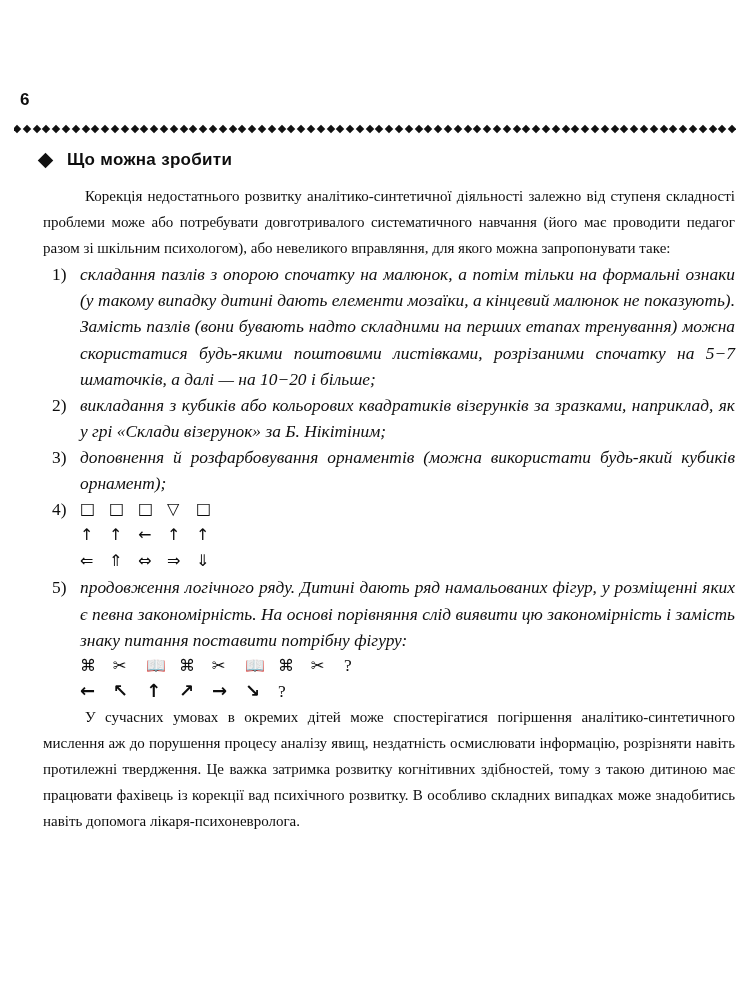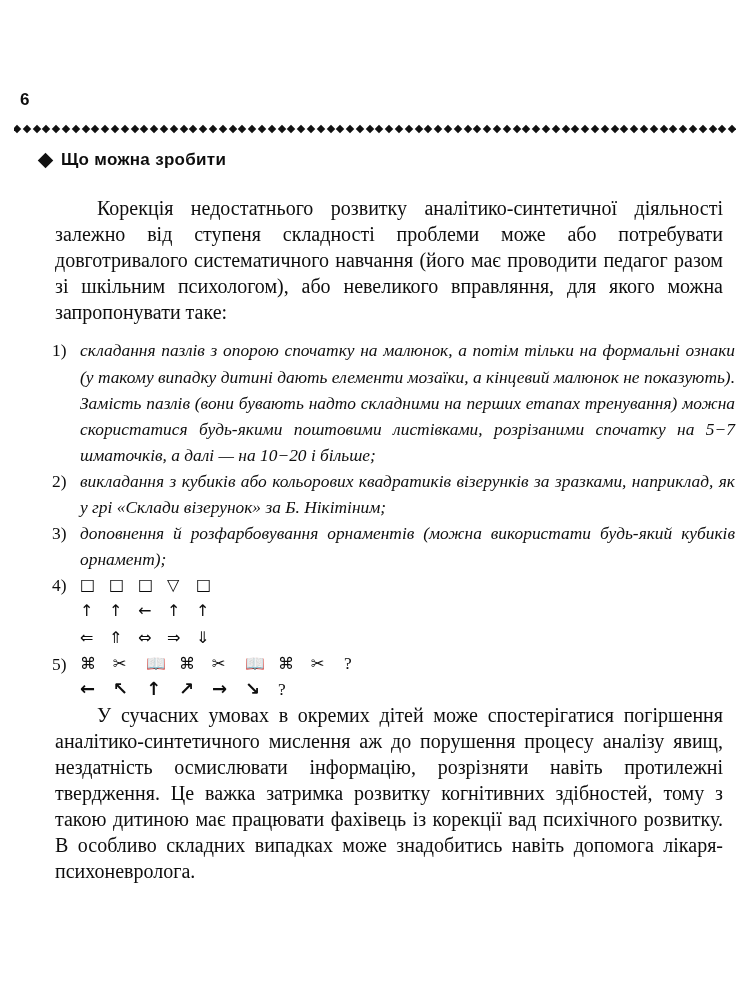--- a/index.html
+++ b/index.html
@@ -55,21 +55,21 @@
     flex: 0 0 auto;
   }
 
   
   .section-head {
     position: absolute;
     left: 40px;
     top: 150px;
     display: flex;
     align-items: center;
-    gap: 10px;
+    gap: 16px;
   }
   .section-head .bullet {
     width: 11px;
     height: 11px;
     background: #111111;
     transform: rotate(45deg);
     flex: 0 0 auto;
   }
   .section-head .head-text {
     font-family: "Liberation Sans", "DejaVu Sans", sans-serif;
@@ -83,22 +83,22 @@
 
   
   .body-area {
     position: absolute;
     left: 43px;
     top: 183px;
     width: 692px;
   }
 
   p.para {
-    margin: 12px;
-    font-size: 20px;
+    margin: 0;
+    font-size: 15px;
     line-height: 26.1px;
     text-align: justify;
     text-justify: inter-word;
     text-indent: 42px;
     hyphens: manual;
   }
   p.para.tail {
     margin-top: 0;
   }
 
@@ -325,20 +325,21 @@
                 <span>⇔</span>
                 <span>⇒</span>
                 <span>⇓</span>
               </span>
             </div>
           </div>
       </li>
 
       <li>
         <span class="marker">5)</span>
+        <span class="li-text">продовження логічного ряду. Дитині дають ряд намальованих фігур, у розміщенні яких є певна закономірність. На основі порівняння слід виявити цю закономірність і замість знаку питання поставити потрібну фігуру:</span>
         <div class="sym-block" id="seq-rows">
             <div class="pattern-row"><span class="pg">⌘</span><span class="pg">✂</span><span class="pg">📖</span><span class="pg">⌘</span><span class="pg">✂</span><span class="pg">📖</span><span class="pg">⌘</span><span class="pg">✂</span><span class="pg qm">?</span></div>
             <div class="pattern-row"><span class="pg heavy">←</span><span class="pg heavy">↖</span><span class="pg heavy">↑</span><span class="pg heavy">↗</span><span class="pg heavy">→</span><span class="pg heavy">↘</span><span class="pg heavy qm">?</span></div>
           </div>
       </li>
 
     </ol>
 
     <p class="para tail">У сучасних умовах в окремих дітей може спостерігатися погіршення аналітико-синтетичного мислення аж до порушення процесу аналізу явищ, нездатність осмислювати інформацію, розрізняти навіть протилежні твердження. Це важка затримка розвитку когнітивних здібностей, тому з такою дитиною має працювати фахівець із корекції вад психічного розвитку. В особливо складних випадках може знадобитись навіть допомога лікаря-психоневролога.</p>
 

